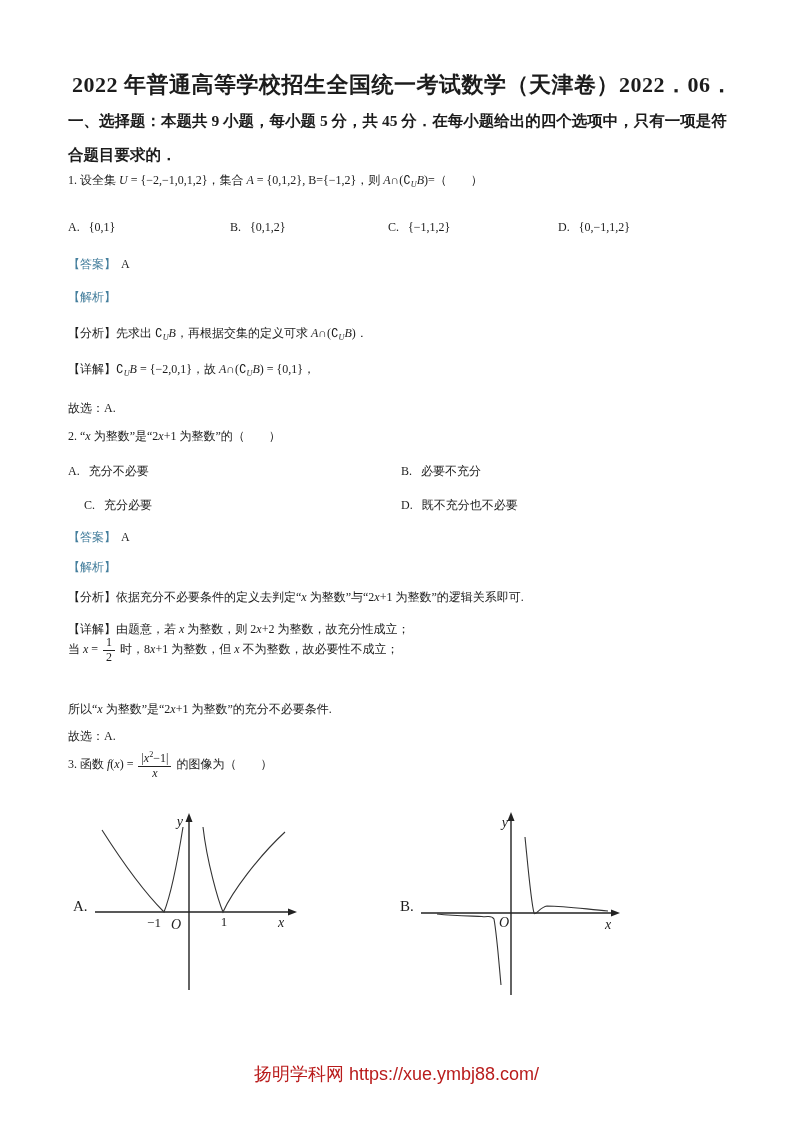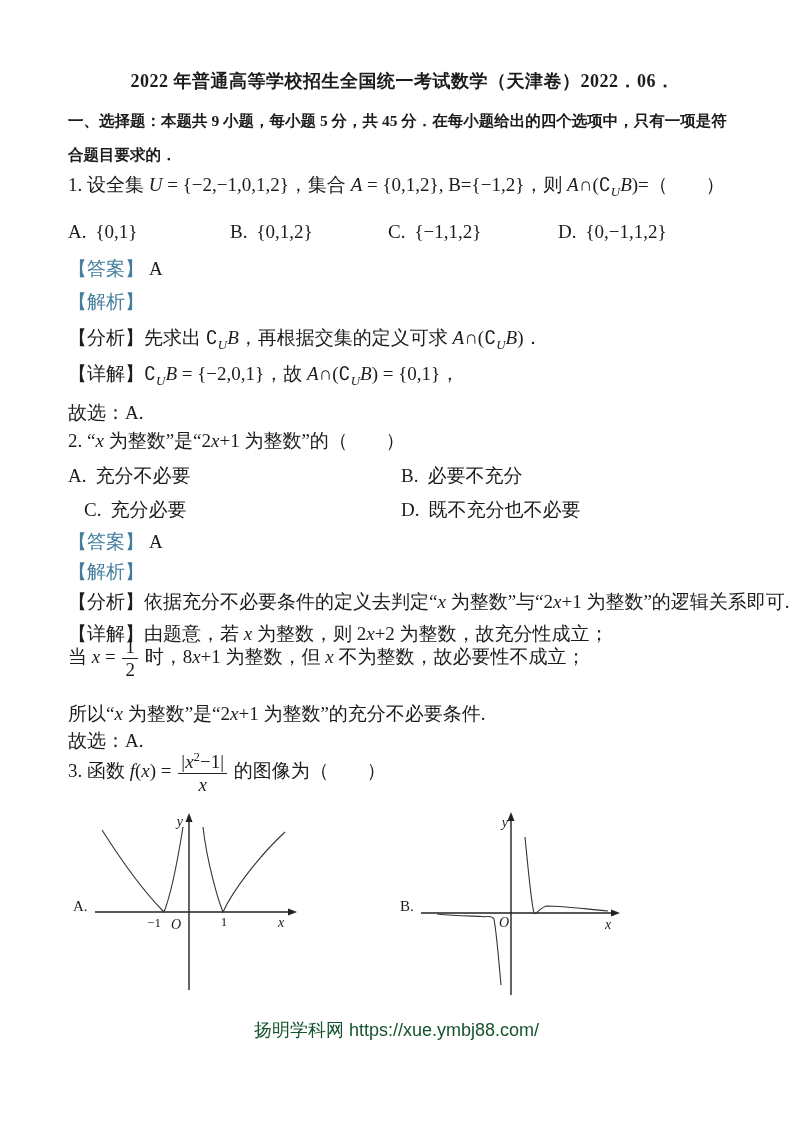--- a/index.html
+++ b/index.html
@@ -1,23 +1,23 @@
 <!DOCTYPE html>
 <html><head>
 <meta charset="utf-8">
 <style>
   html,body{margin:0;padding:0;background:#e8e8e8;}
   .page{
     position:relative;width:793px;height:1122px;margin:0 auto;background:#ffffff;
     font-family:"Liberation Serif","DejaVu Serif",serif;color:#1c1c1c;overflow:hidden;
   }
   .content{position:absolute;left:68px;right:56px;top:0;}
-  .line{position:absolute;left:0;right:0;font-size:19px;line-height:1.5;white-space:nowrap;}
+  .line{position:absolute;left:0;right:0;font-size:12px;line-height:1.5;white-space:nowrap;}
   .wrap{white-space:normal;}
-  .title{font-size:18px;font-weight:bold;text-align:center;letter-spacing:.5px;white-space:nowrap;}
+  .title{font-size:22px;font-weight:bold;text-align:center;letter-spacing:.5px;white-space:nowrap;}
   .heading{font-weight:bold;font-size:15.5px;line-height:34px;}
   .blue{color:#447e9c;}
   .ansletter{margin-left:5px;}
   .seg-i{font-style:italic;}
   .seg-sub{font-style:italic;font-size:.68em;vertical-align:sub;}
   .seg-sup{font-size:.68em;vertical-align:super;}
   .frac{display:inline-block;vertical-align:middle;text-align:center;line-height:1.15;margin:0 2px;}
   .frac .fn{display:block;border-bottom:1px solid #222;padding:0 3px;}
   .frac .fd{display:block;}
   .optrow{display:block;}
@@ -121,14 +121,14 @@
         <path class="curve" d="M110,25 C113,55 116,90 119,101 C120.5,104 125,95 132,94 C150,94 170,97 193,99"></path>
         <path class="curve" d="M22,102 C40,104 58,104 67,104.5 C73,105.5 76,102.5 79,107 C82,124 84,152 86,173"></path>
         <text class="axlab" x="93" y="15" text-anchor="end">y</text>
         <text class="axlab" x="190" y="117">x</text>
         <text class="axlab" x="89" y="115" text-anchor="middle" font-size="12">O</text>
       </svg>
 
     </div>
   </div>
 
-  <div class="footer" style="top: 1018px; color: #14532d;">扬明学科网 https://xue.ymbj88.com/</div>
+  <div class="footer" style="top: 1062px; color: #b91c1c;">扬明学科网 https://xue.ymbj88.com/</div>
 </div>
 
 </body></html>

